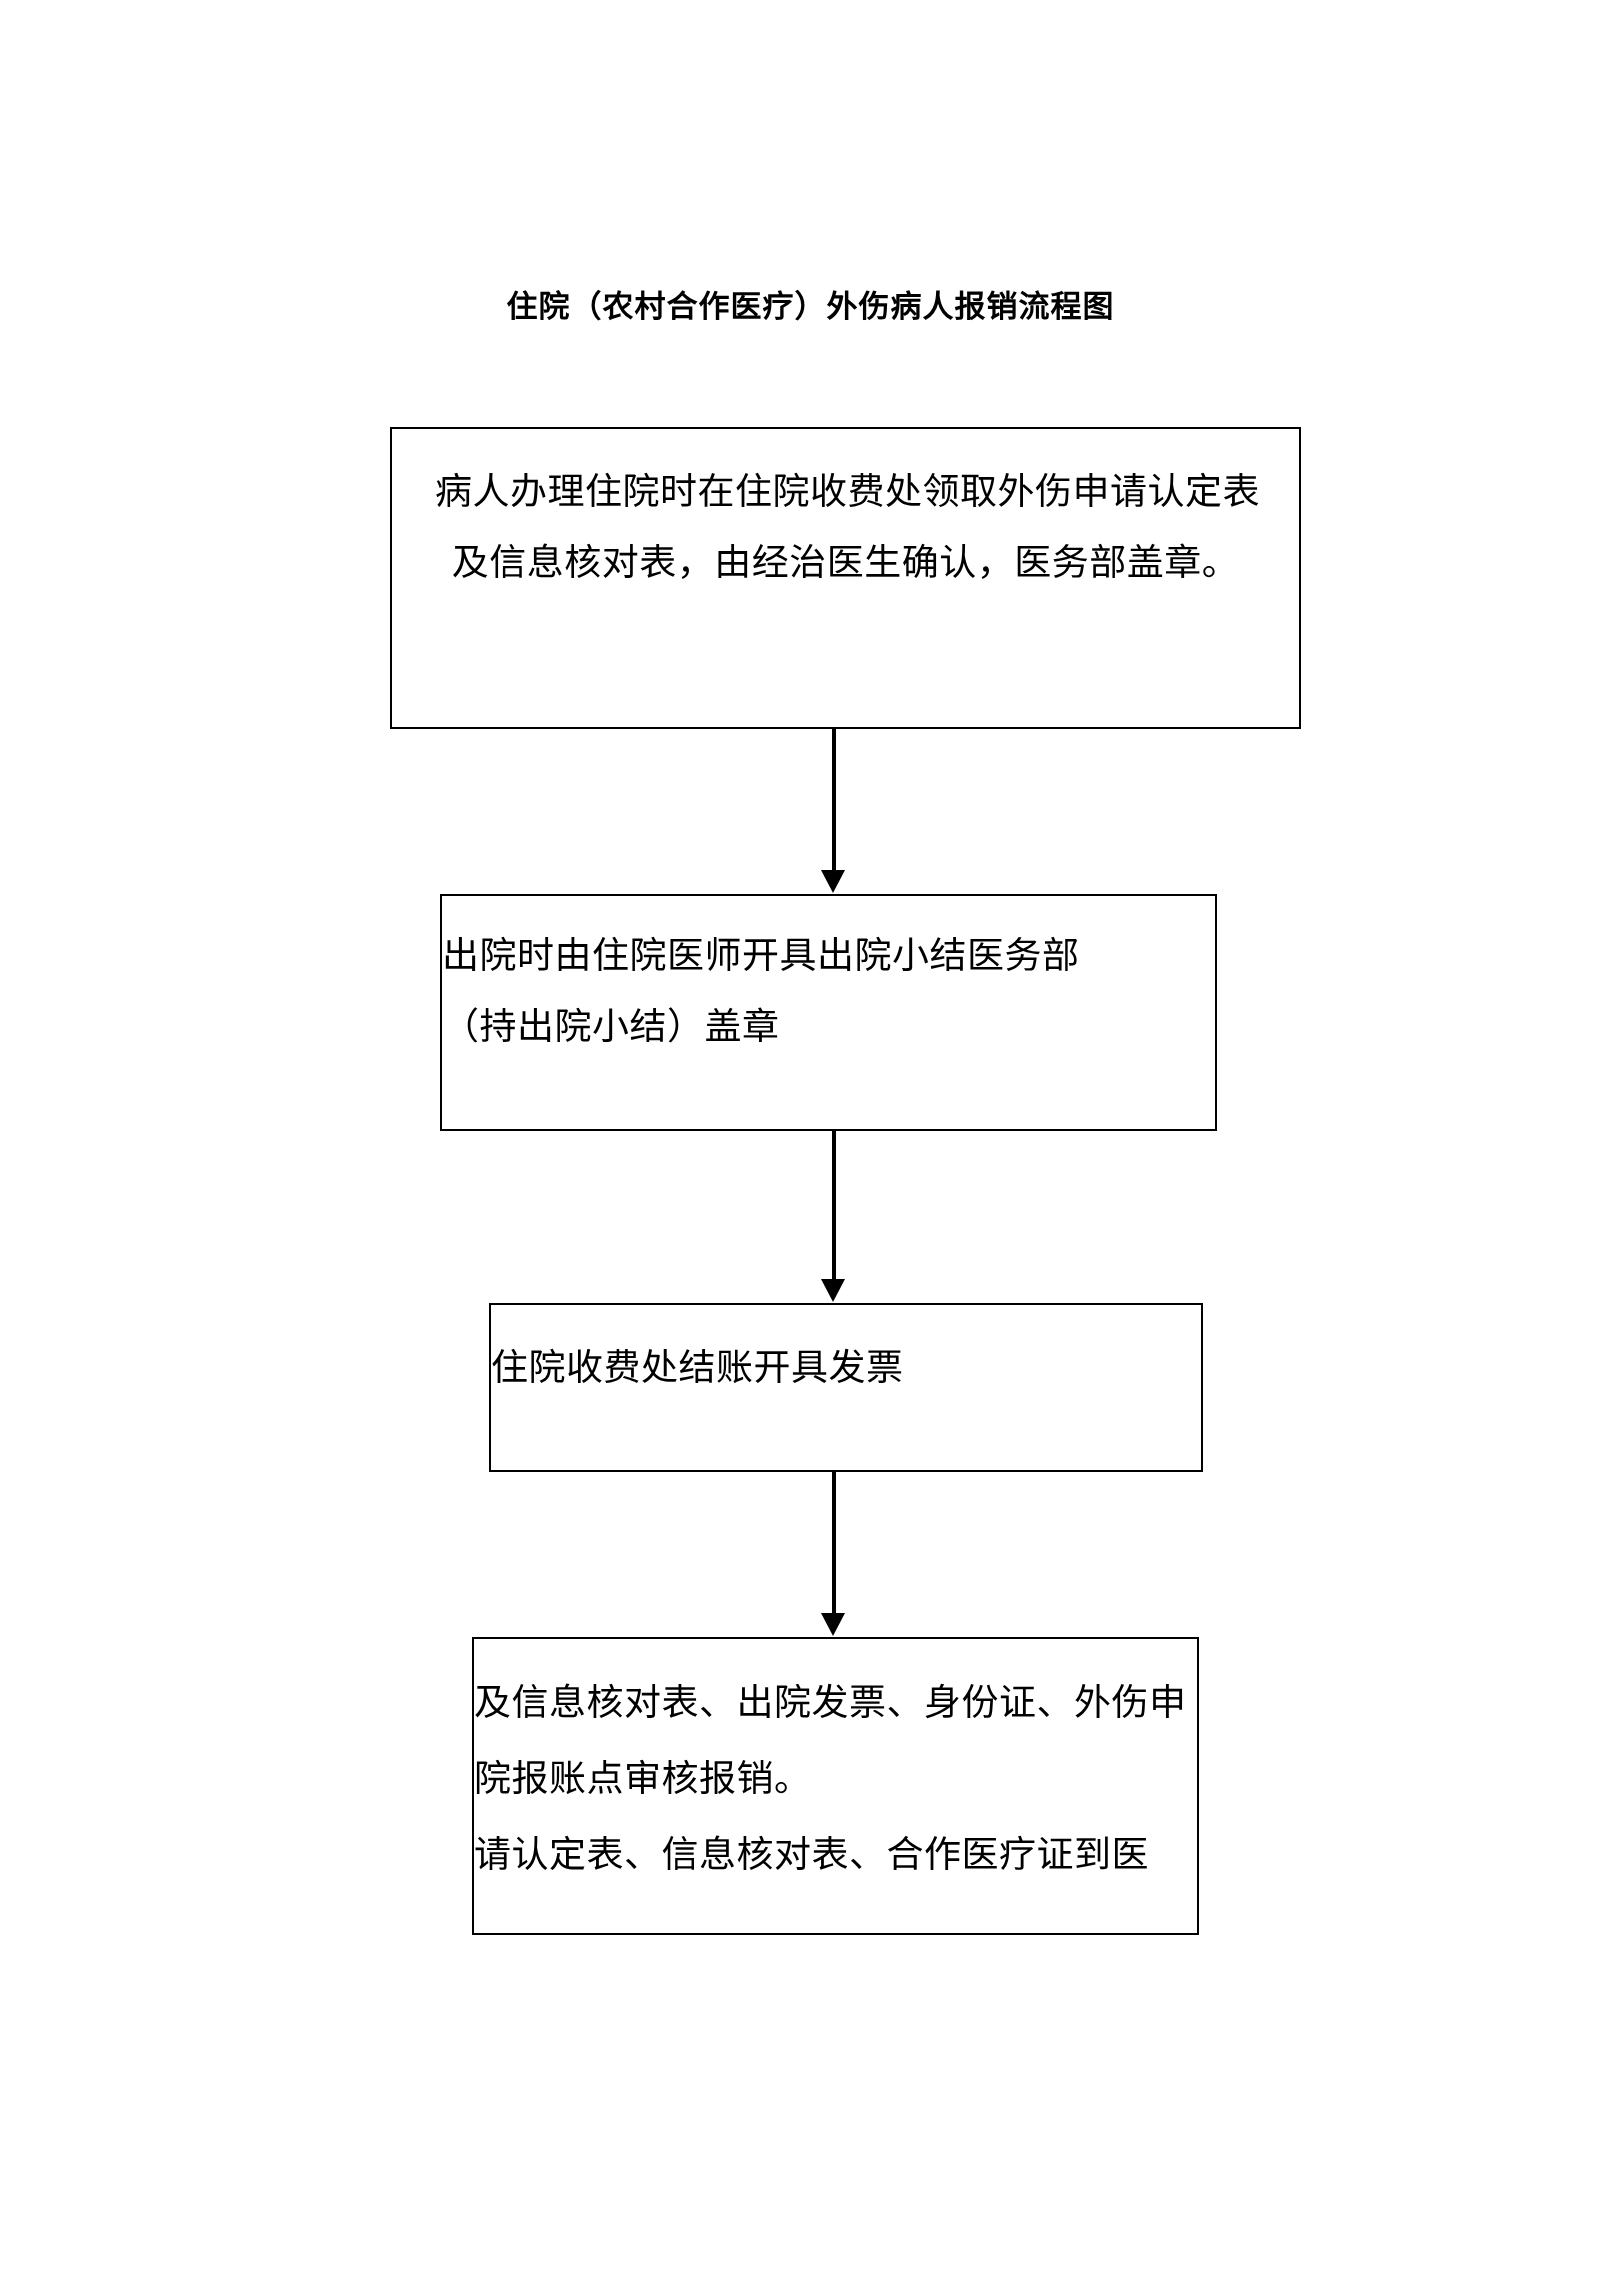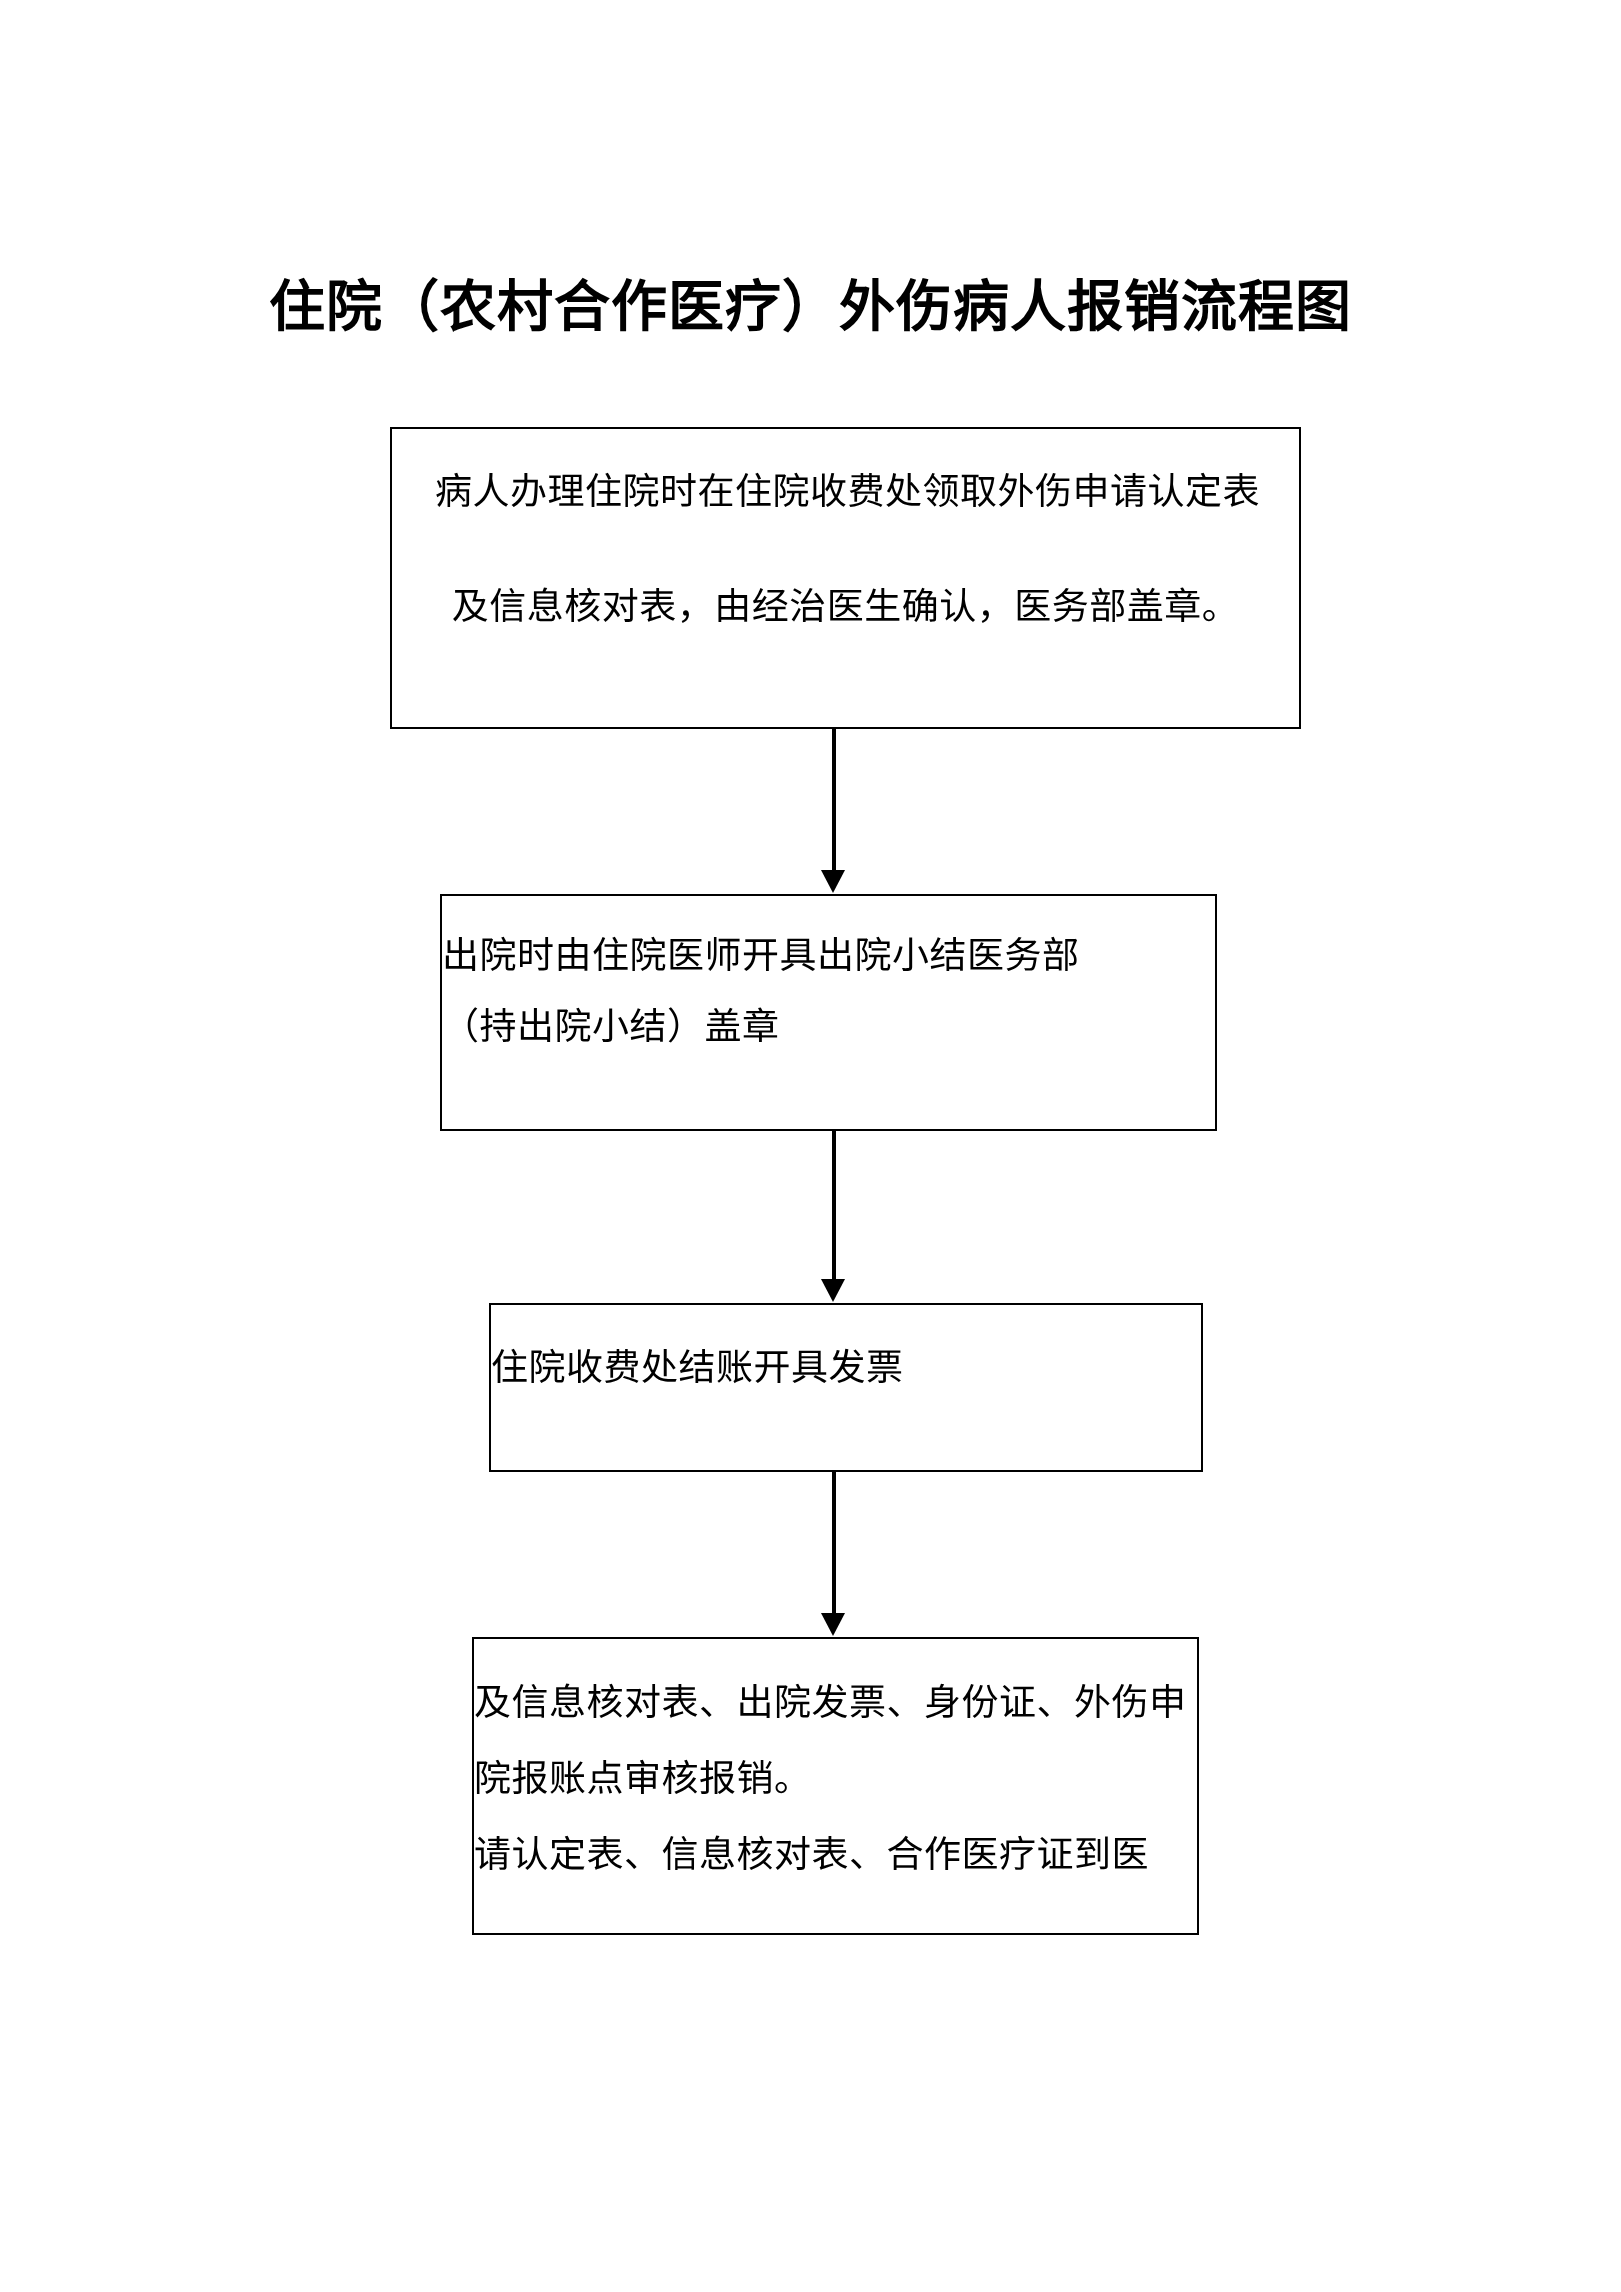--- a/index.html
+++ b/index.html
@@ -23,21 +23,21 @@
 
   
   .title {
     position: absolute;
     left: 0;
     top: 276px;
     width: 1621px;
     text-align: center;
     font-family: "Liberation Sans", "DejaVu Sans", sans-serif;
     font-weight: bold;
-    font-size: 56px;
+    font-size: 31px;
     letter-spacing: 1px;
     line-height: 61px;
     white-space: nowrap;
     color: #000000;
   }
 
   
   .node {
     position: absolute;
     box-sizing: border-box;
@@ -58,21 +58,20 @@
     white-space: nowrap;
     color: #000000;
   }
   .node.node-1 {
     left: 390px;
     top: 427px;
     width: 911px;
     height: 302px;
     justify-content: flex-start;
     padding-top: 27.4px;
-    gap: 44px;
   }
   .node.node-1 .line { text-align: center; }
   .node.node-1 .line.l1 { padding-left: 3.9px; }
 
   .node.node-2 {
     left: 440px;
     top: 894px;
     width: 777px;
     height: 237px;
     justify-content: flex-start;

